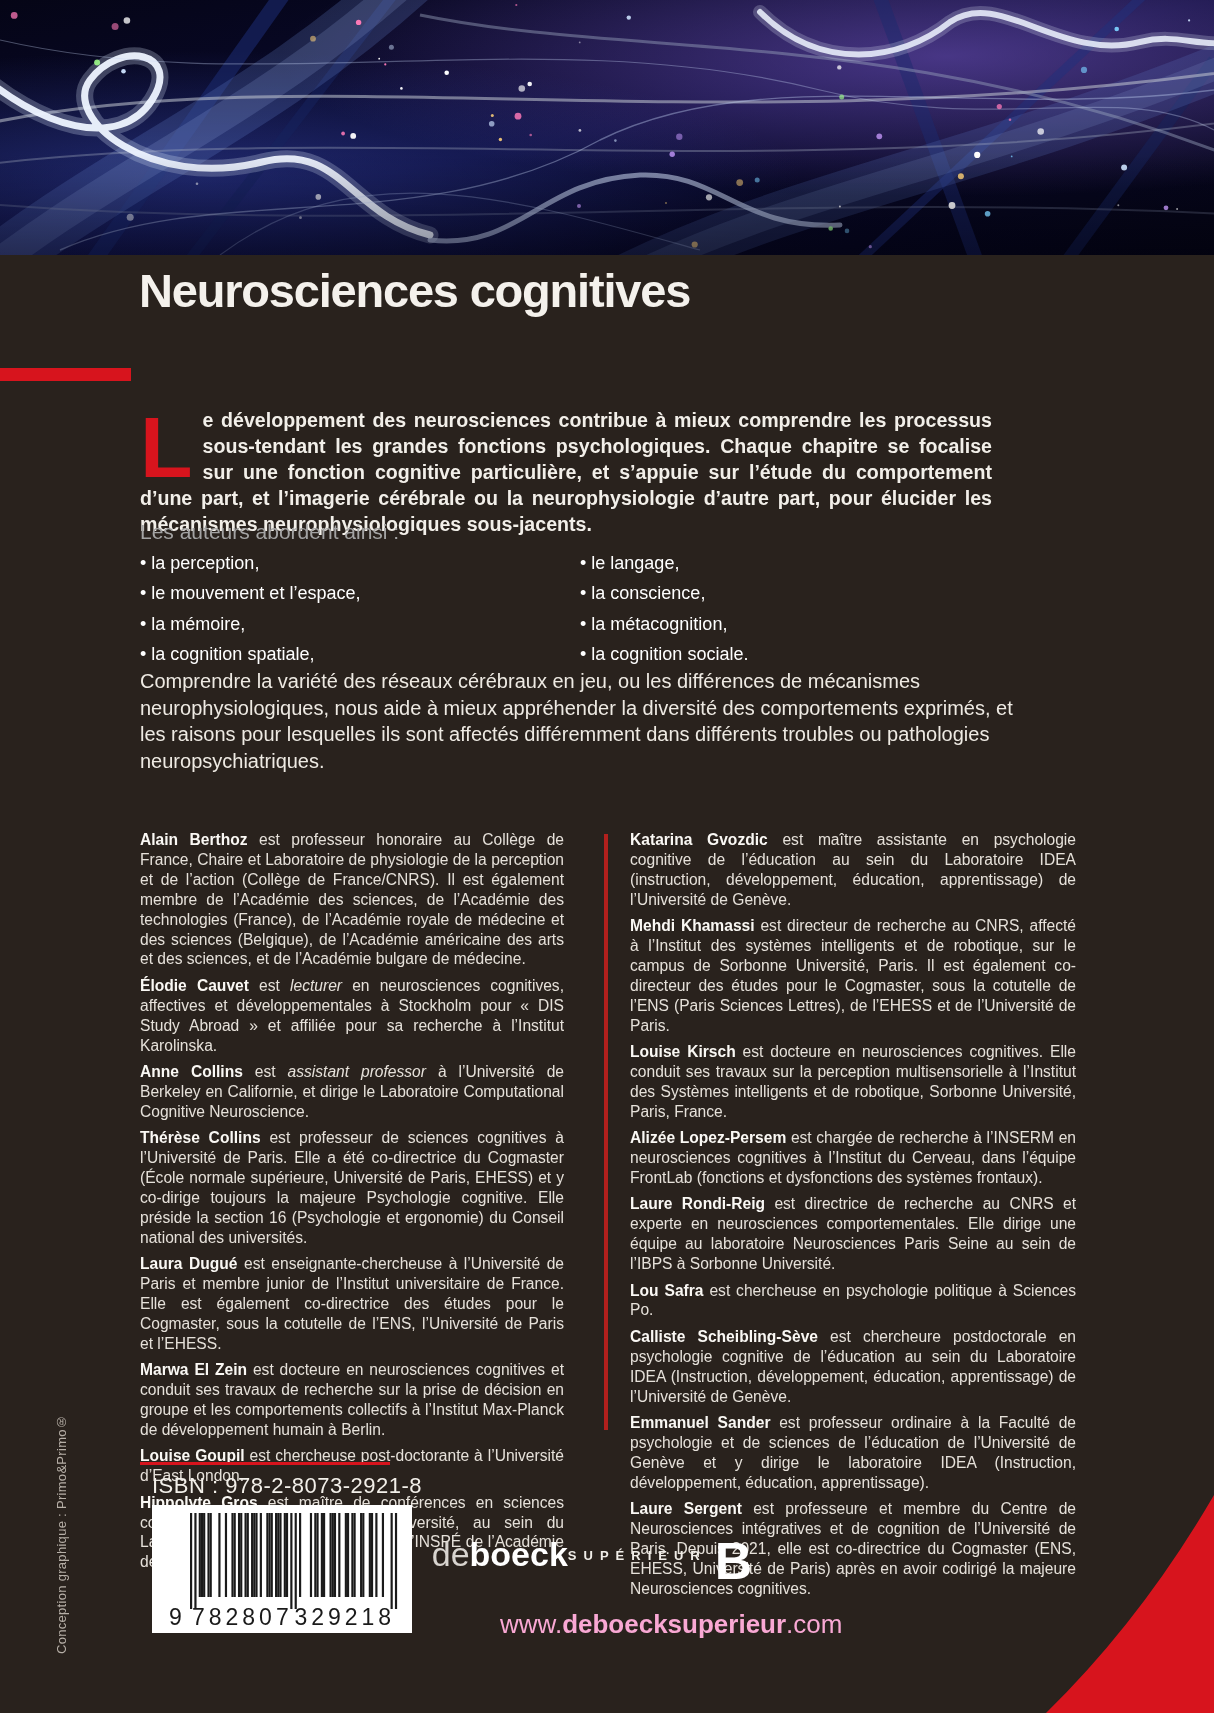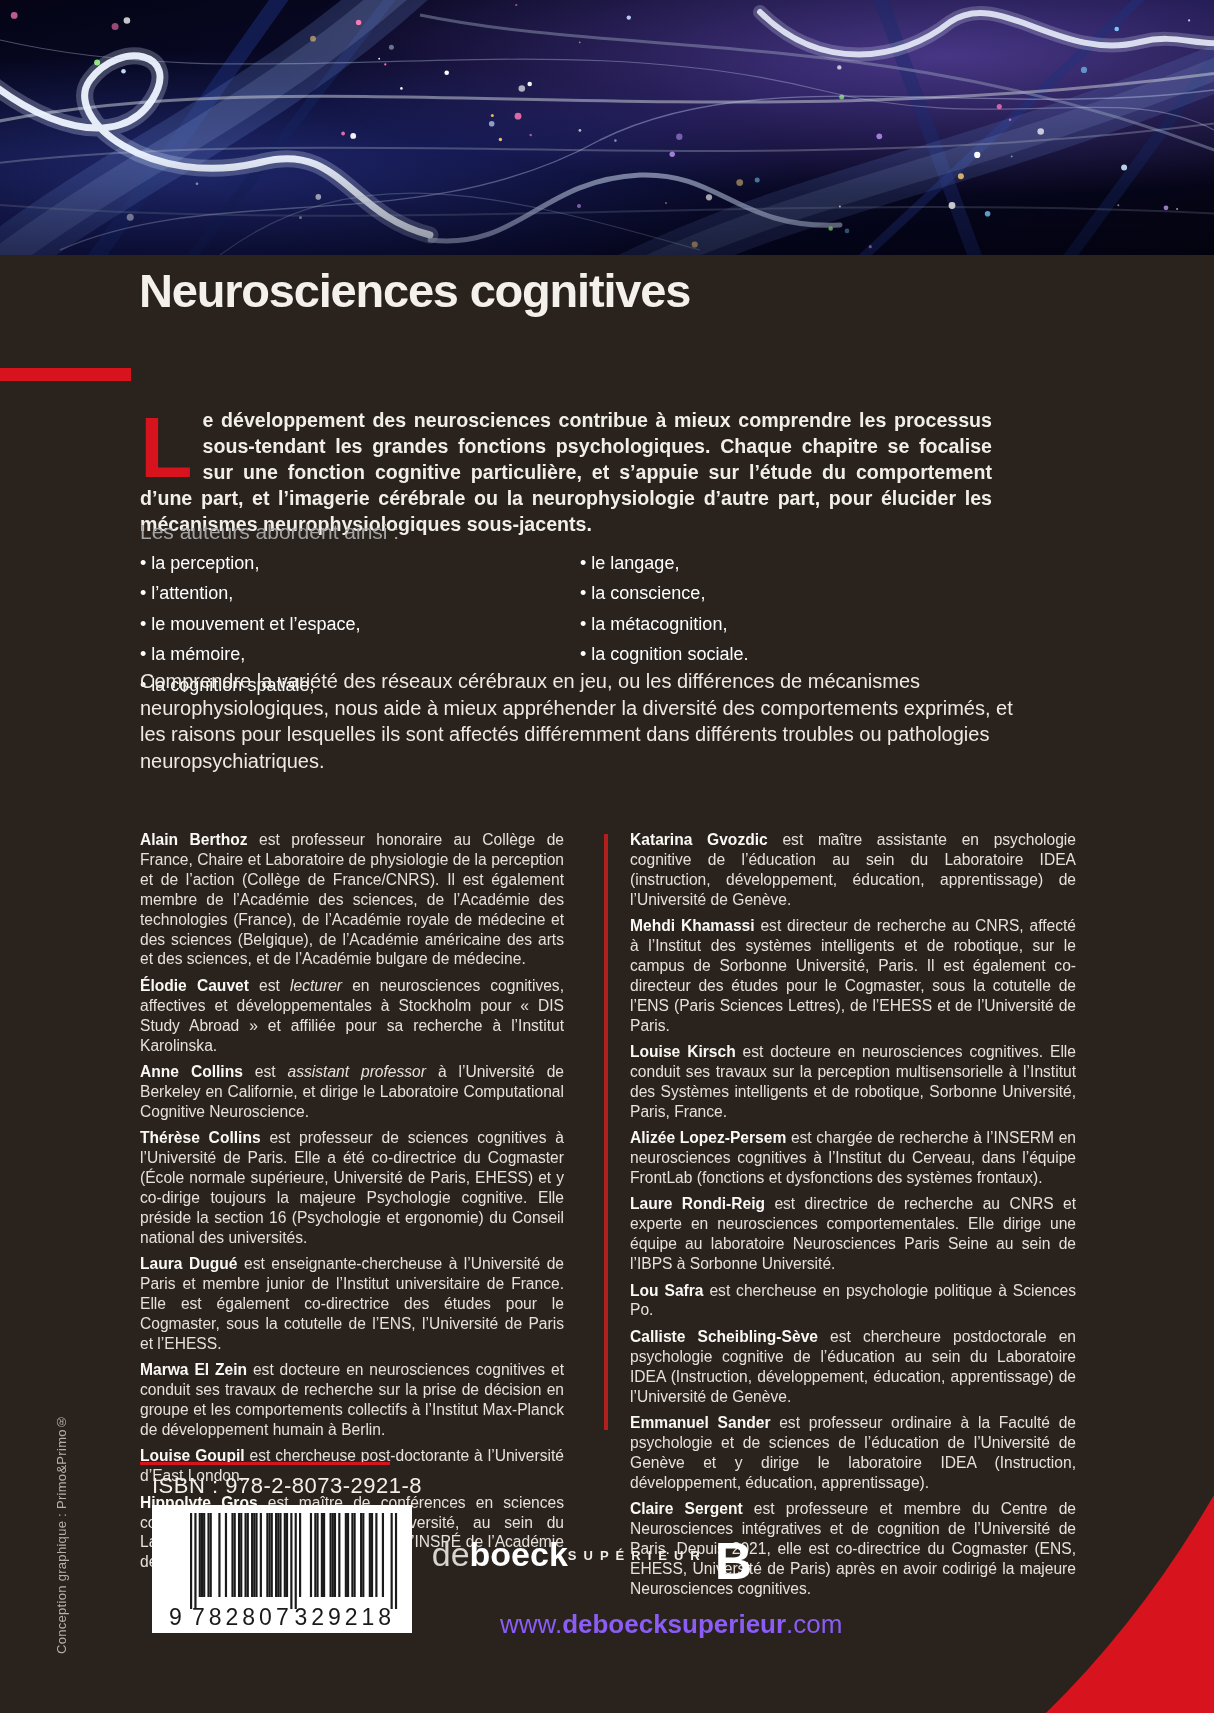--- a/index.html
+++ b/index.html
@@ -64,21 +64,21 @@
 
   .publisher{position:absolute;left:452px;top:1538px;width:280px;}
   .pub-lockup{display:flex;align-items:flex-start;justify-content:center;}
   .pub-text{display:flex;flex-direction:row;align-items:center;}
   .pub-word{font-size:34px;line-height:32px;}
   .pub-de{color:#d8d4cf;font-weight:400;}
   .pub-boeck{color:#ffffff;font-weight:700;}
   .pub-sub{font-size:13px;letter-spacing:7px;color:#f0ede8;margin-top:3px;font-weight:700;}
   .pub-mark{font-size:52px;line-height:46px;font-weight:700;color:#ffffff;margin-left:8px;}
 
-  .website{position:absolute;left:500px;top:1609px;font-size:26px;color:#8b5cf6;}
+  .website{position:absolute;left:500px;top:1609px;font-size:26px;color:#f9a8d4;}
   .website b{font-weight:700;}
 
   .credit{
     position:absolute;left:54px;top:1380px;height:274px;
     writing-mode:vertical-rl;transform:rotate(180deg);
     font-size:13px;color:#b6afa7;letter-spacing:0.3px;white-space:nowrap;
   }
 
   .swoosh{position:absolute;right:0;bottom:0;width:172px;height:218px;}
 </style>
@@ -207,21 +207,20 @@
 
   <h1 class="title">Neurosciences cognitives</h1>
   <div class="red-dash"></div>
 
   <p class="intro"><span class="dropcap">L</span><span>e développement des neurosciences contribue à mieux comprendre les processus sous-tendant les grandes fonctions psychologiques. Chaque chapitre se focalise sur une fonction cognitive particulière, et s’appuie sur l’étude du comportement d’une part, et l’imagerie cérébrale ou la neurophysiologie d’autre part, pour élucider les mécanismes neurophysiologiques sous-jacents.</span></p>
 
   <p class="themes-heading">Les auteurs abordent ainsi :</p>
   <div class="bullets">
     <ul class="col-left" id="themes-left">
         <li>la perception,</li>
-        <li>l’attention,</li>
         <li>le mouvement et l’espace,</li>
         <li>la mémoire,</li>
         <li>la cognition spatiale,</li>
       </ul>
     <ul class="col-right" id="themes-right">
         <li>le langage,</li>
         <li>la conscience,</li>
         <li>la métacognition,</li>
         <li>la cognition sociale.</li>
       </ul>
@@ -243,21 +242,21 @@
     <div class="bio-divider"></div>
     <div class="bios-col right" id="bios-right">
         <p class="bio"><b>Katarina Gvozdic </b><span>est maître assistante en psychologie cognitive de l’éducation au sein du Laboratoire IDEA (instruction, développement, éducation, apprentissage) de l’Université de Genève.</span></p>
         <p class="bio"><b>Mehdi Khamassi </b><span>est directeur de recherche au CNRS, affecté à l’Institut des systèmes intelligents et de robotique, sur le campus de Sorbonne Université, Paris. Il est également co-directeur des études pour le Cogmaster, sous la cotutelle de l’ENS (Paris Sciences Lettres), de l’EHESS et de l’Université de Paris.</span></p>
         <p class="bio"><b>Louise Kirsch </b><span>est docteure en neurosciences cognitives. Elle conduit ses travaux sur la perception multisensorielle à l’Institut des Systèmes intelligents et de robotique, Sorbonne Université, Paris, France.</span></p>
         <p class="bio"><b>Alizée Lopez-Persem </b><span>est chargée de recherche à l’INSERM en neurosciences cognitives à l’Institut du Cerveau, dans l’équipe FrontLab (fonctions et dysfonctions des systèmes frontaux).</span></p>
         <p class="bio"><b>Laure Rondi-Reig </b><span>est directrice de recherche au CNRS et experte en neurosciences comportementales. Elle dirige une équipe au laboratoire Neurosciences Paris Seine au sein de l’IBPS à Sorbonne Université.</span></p>
         <p class="bio"><b>Lou Safra </b><span>est chercheuse en psychologie politique à Sciences Po.</span></p>
         <p class="bio"><b>Calliste Scheibling-Sève </b><span>est chercheure postdoctorale en psychologie cognitive de l’éducation au sein du Laboratoire IDEA (Instruction, développement, éducation, apprentissage) de l’Université de Genève.</span></p>
         <p class="bio"><b>Emmanuel Sander </b><span>est professeur ordinaire à la Faculté de psychologie et de sciences de l’éducation de l’Université de Genève et y dirige le laboratoire IDEA (Instruction, développement, éducation, apprentissage).</span></p>
-        <p class="bio"><b>Claire Sergent </b><span>est professeure et membre du Centre de Neurosciences intégratives et de cognition de l’Université de Paris. Depuis 2021, elle est co-directrice du Cogmaster (ENS, EHESS, Université de Paris) après en avoir codirigé la majeure Neurosciences cognitives.</span></p>
+        <p class="bio"><b>Laure Sergent </b><span>est professeure et membre du Centre de Neurosciences intégratives et de cognition de l’Université de Paris. Depuis 2021, elle est co-directrice du Cogmaster (ENS, EHESS, Université de Paris) après en avoir codirigé la majeure Neurosciences cognitives.</span></p>
       </div>
   </div>
 
   <div class="isbn-line"></div>
   <div class="isbn">ISBN : 978-2-8073-2921-8</div>
   <div class="barcode">
     <svg id="barcode-svg" width="250" height="118" viewBox="0 0 250 118" xmlns="http://www.w3.org/2000/svg">
         <rect x="33.00" y="2" width="2.18" height="96" fill="#1a1a1a"></rect>
         <rect x="37.36" y="2" width="2.18" height="96" fill="#1a1a1a"></rect>
         <rect x="41.72" y="2" width="2.18" height="84" fill="#1a1a1a"></rect>

